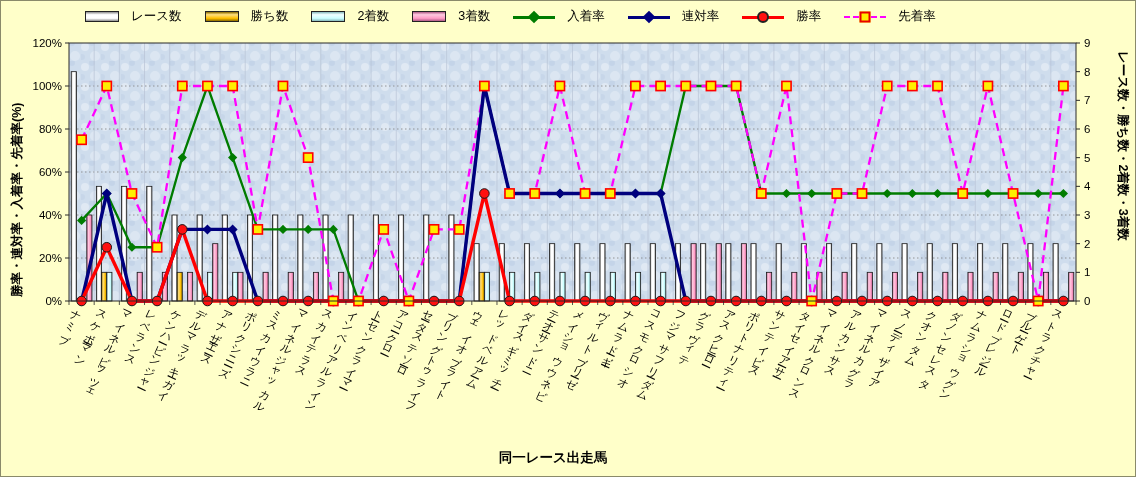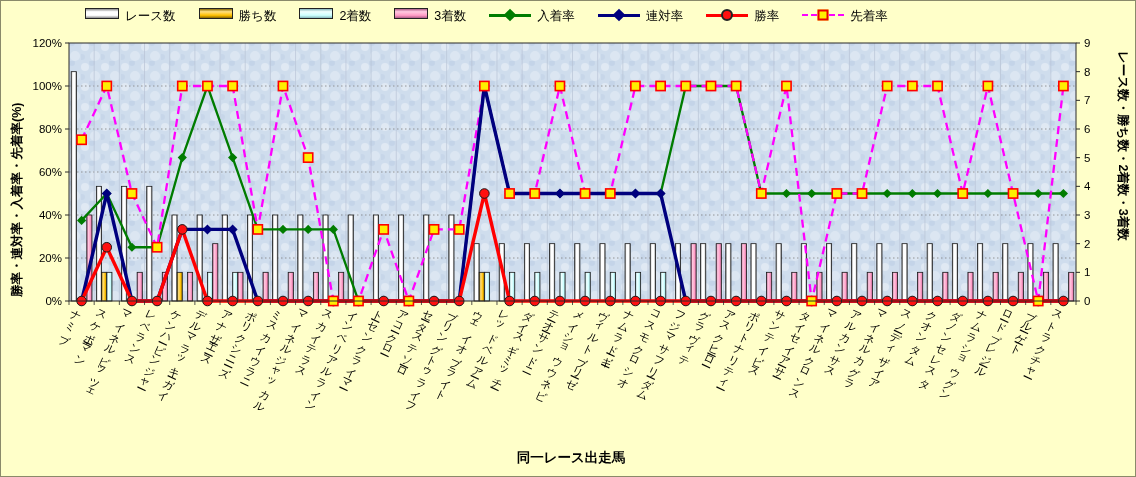--- a/index.html
+++ b/index.html
@@ -3,37 +3,37 @@
 <meta charset="utf-8">
 <style>
   html,body{margin:0;padding:0;background:#e8e8e8}
   .stage{position:relative;width:1136px;height:477px;background:#ffffc9;border:1px solid #8a8a6a;
          box-sizing:border-box;overflow:hidden;
          font-family:"Liberation Sans","DejaVu Sans",sans-serif;}
   svg{position:absolute;left:0;top:0;z-index:1}
   svg text{font-family:"Liberation Sans","DejaVu Sans",sans-serif;}
   .legend{position:absolute;left:84px;top:7px;display:flex;align-items:center;gap:23px;
           font-size:12.5px;color:#000;z-index:4;white-space:nowrap}
-  .legend .item{display:flex;align-items:flex-start;gap:6px}
+  .legend .item{display:flex;align-items:center;gap:12px}
   .bar-sw{width:34px;height:11px;border:1px solid #222;box-sizing:border-box}
   .line-sw{position:relative;width:42px;height:14px}
   .line-sw .ln{position:absolute;left:0;right:0;top:6px;height:0;border-top:3px solid}
   .line-sw .ln.dashed{border-top-style:dashed;border-top-width:2px}
   .mk{position:absolute;left:50%;top:50%}
   .mk-diamond{width:9px;height:9px;transform:translate(-50%,-50%) rotate(45deg)}
   .mk-circle{width:12px;height:12px;border-radius:50%;border:2px solid #222;box-sizing:border-box;
              transform:translate(-50%,-50%)}
   .mk-square{width:11px;height:11px;border:2px solid #e80000;background:#ffef00;box-sizing:border-box;
              transform:translate(-50%,-50%)}
   .watermark{position:absolute;left:575px;top:33px;font-size:15px;font-weight:bold;color:#7e8ec9;
              letter-spacing:1px;opacity:.85;z-index:3}
   .ytitle{position:absolute;white-space:nowrap;font-size:12.5px;font-weight:bold;color:#000;z-index:2}
   .ytitle.left{left:8px;top:296px;transform:rotate(-90deg);transform-origin:0 0}
   .ytitle.right{left:1130px;top:50px;transform:rotate(90deg);transform-origin:0 0}
-  .xtitle{position:absolute;left:430px;top:448px;width:280px;text-align:center;
+  .xtitle{position:absolute;left:412px;top:448px;width:280px;text-align:center;
           font-size:13.5px;font-weight:bold;color:#000;z-index:2}
   .xlab{position:absolute;top:303px;writing-mode:vertical-rl;font-size:11px;line-height:1;
         letter-spacing:0;color:#000;transform-origin:center top;transform:rotate(25deg);z-index:2}
 </style>
 </head>
 <body>
 
 <div class="stage">
   <div class="legend" id="legend">
       <div class="item">

